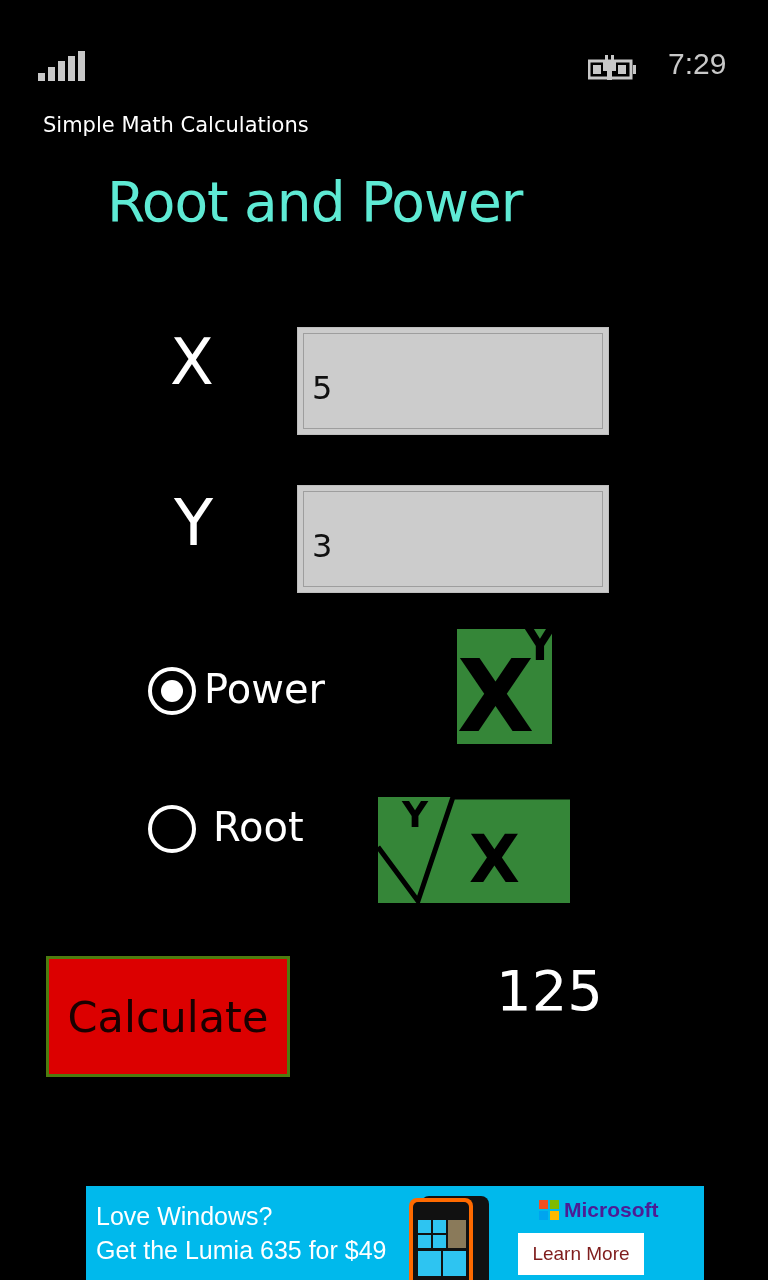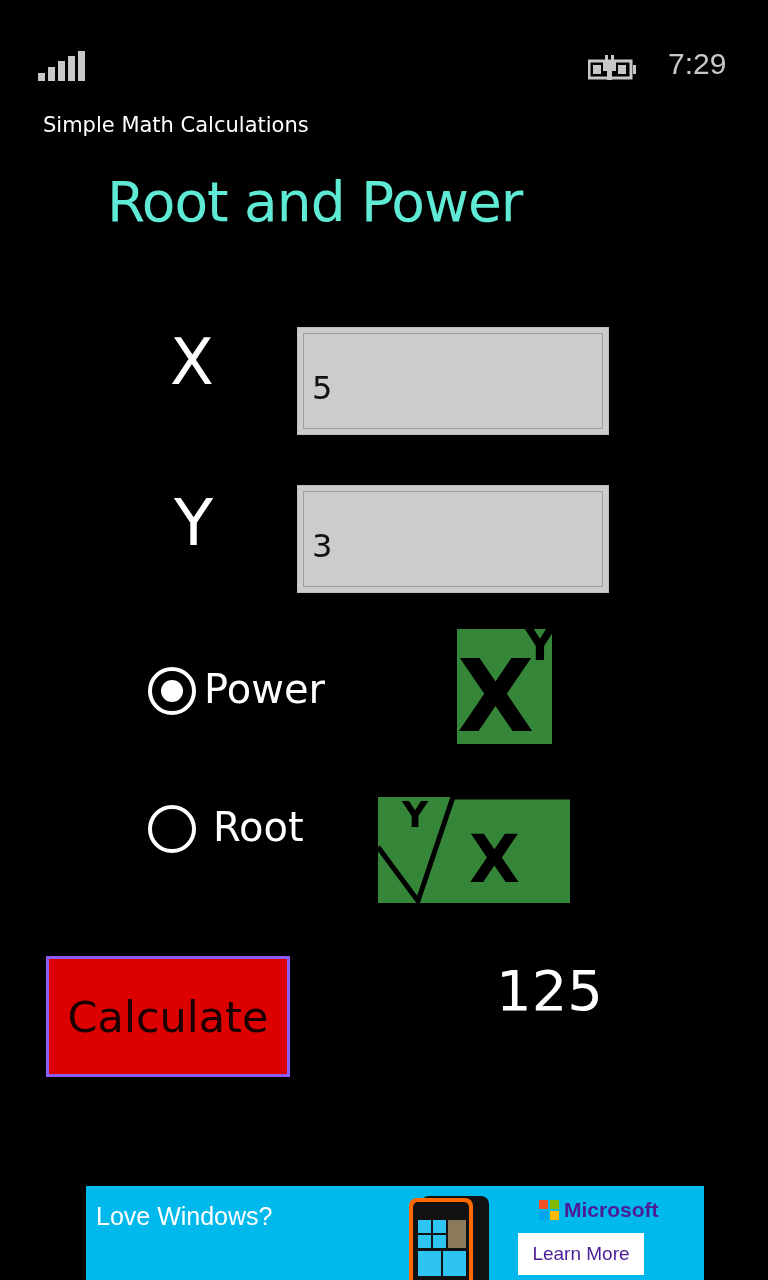--- a/index.html
+++ b/index.html
@@ -14,30 +14,30 @@
   .page-title { left:107px; top:170px; font-size:55px; color:#5eead4; font-family:"DejaVu Sans", sans-serif; letter-spacing:-1px; }
   .var-label { font-size:64px; color:#fff; }
   .textbox { left:297px; width:312px; height:108px; background:#cccccc; box-sizing:border-box; border:1px solid #bdbdbd; }
   .textbox .inner { position:absolute; left:5px; top:5px; right:5px; bottom:5px; border:1px solid #9e9e9e; }
   .textbox input { position:absolute; left:0; top:0; width:100%; height:100%; background:transparent; border:none; outline:none; font-size:32px; color:#111; padding:14px 0 0 14px; box-sizing:border-box; font-family:"DejaVu Sans", sans-serif; vertical-align:top; }
   .radio { width:48px; height:48px; border:4px solid #fff; border-radius:50%; box-sizing:border-box; }
   .radio .dot { position:absolute; left:9px; top:9px; width:22px; height:22px; border-radius:50%; background:#fff; }
   .radio-label { font-size:40px; color:#fff; }
   .power-img { left:457px; top:629px; width:95px; height:115px; background:#358638; overflow:hidden; }
   .root-img { left:378px; top:797px; width:192px; height:106px; background:#358638; overflow:hidden; }
-  .calc-btn { left:46px; top:956px; width:244px; height:121px; background:#8b5cf6; box-sizing:border-box; padding:3px; cursor:pointer; }
+  .calc-btn { left:46px; top:956px; width:244px; height:121px; background:#4d7c0f; box-sizing:border-box; padding:3px; cursor:pointer; }
   .calc-btn .face { width:100%; height:100%; background:#dc0000; display:flex; align-items:center; justify-content:center; font-size:43px; color:#1a0000; font-family:"DejaVu Sans", sans-serif; }
   .result { left:496px; top:958px; font-size:56px; color:#fff; }
   .ad { left:86px; top:1186px; width:618px; height:94px; background:#00b9ec; overflow:hidden; }
   .ad-line1 { left:10px; top:16px; font-size:25px; color:#fff; font-family:"Liberation Sans", sans-serif; }
   .ad-line2 { left:10px; top:50px; font-size:25px; color:#fff; font-family:"Liberation Sans", sans-serif; }
   .ad-phone { left:323px; top:10px; width:82px; height:92px; }
   .ad-ms { left:451px; top:12px; font-size:21px; color:#4c1d95; font-weight:bold; font-family:"Liberation Sans", sans-serif; }
   .ms-logo { left:453px; top:14px; width:20px; height:20px; }
-  .learn-more { left:432px; top:47px; width:126px; height:42px; background:#fff; color:#4c1d95; font-size:19px; display:flex; align-items:center; justify-content:center; font-family:"Liberation Sans", sans-serif; }
+  .learn-more { left:432px; top:47px; width:126px; height:42px; background:#fff; color:#7f1d1d; font-size:19px; display:flex; align-items:center; justify-content:center; font-family:"Liberation Sans", sans-serif; }
 </style>
 </head>
 <body>
 
 <div class="abs status-bar">
   <div class="abs signal">
     <span style="left:0;height:8px;"></span>
     <span style="left:10px;height:14px;"></span>
     <span style="left:20px;height:20px;"></span>
     <span style="left:30px;height:25px;"></span>
@@ -92,20 +92,21 @@
   <span class="abs" style="left:91px;top:30px;font-size:66px;font-weight:bold;color:#000;line-height:1;">X</span>
 </div>
 
 <div class="abs calc-btn">
   <div class="face">Calculate</div>
 </div>
 <div class="abs result">125</div>
 
 <div class="abs ad">
   <div class="abs ad-line1">Love Windows?</div>
+  <div class="abs ad-line2">Get the Lumia 635 for $49</div>
   <div class="abs ad-phone">
     <svg width="82" height="92" viewBox="0 0 82 92">
       <rect x="12" y="0" width="68" height="100" rx="8" fill="#111"></rect>
       <rect x="0" y="2" width="64" height="100" rx="8" fill="#ff6a00"></rect>
       <rect x="4" y="6" width="56" height="96" rx="5" fill="#111"></rect>
       <rect x="9" y="24" width="13" height="13" fill="#2ec4f1"></rect>
       <rect x="24" y="24" width="13" height="13" fill="#2ec4f1"></rect>
       <rect x="39" y="24" width="18" height="28" fill="#8a7a5a"></rect>
       <rect x="9" y="39" width="13" height="13" fill="#2ec4f1"></rect>
       <rect x="24" y="39" width="13" height="13" fill="#2ec4f1"></rect>

